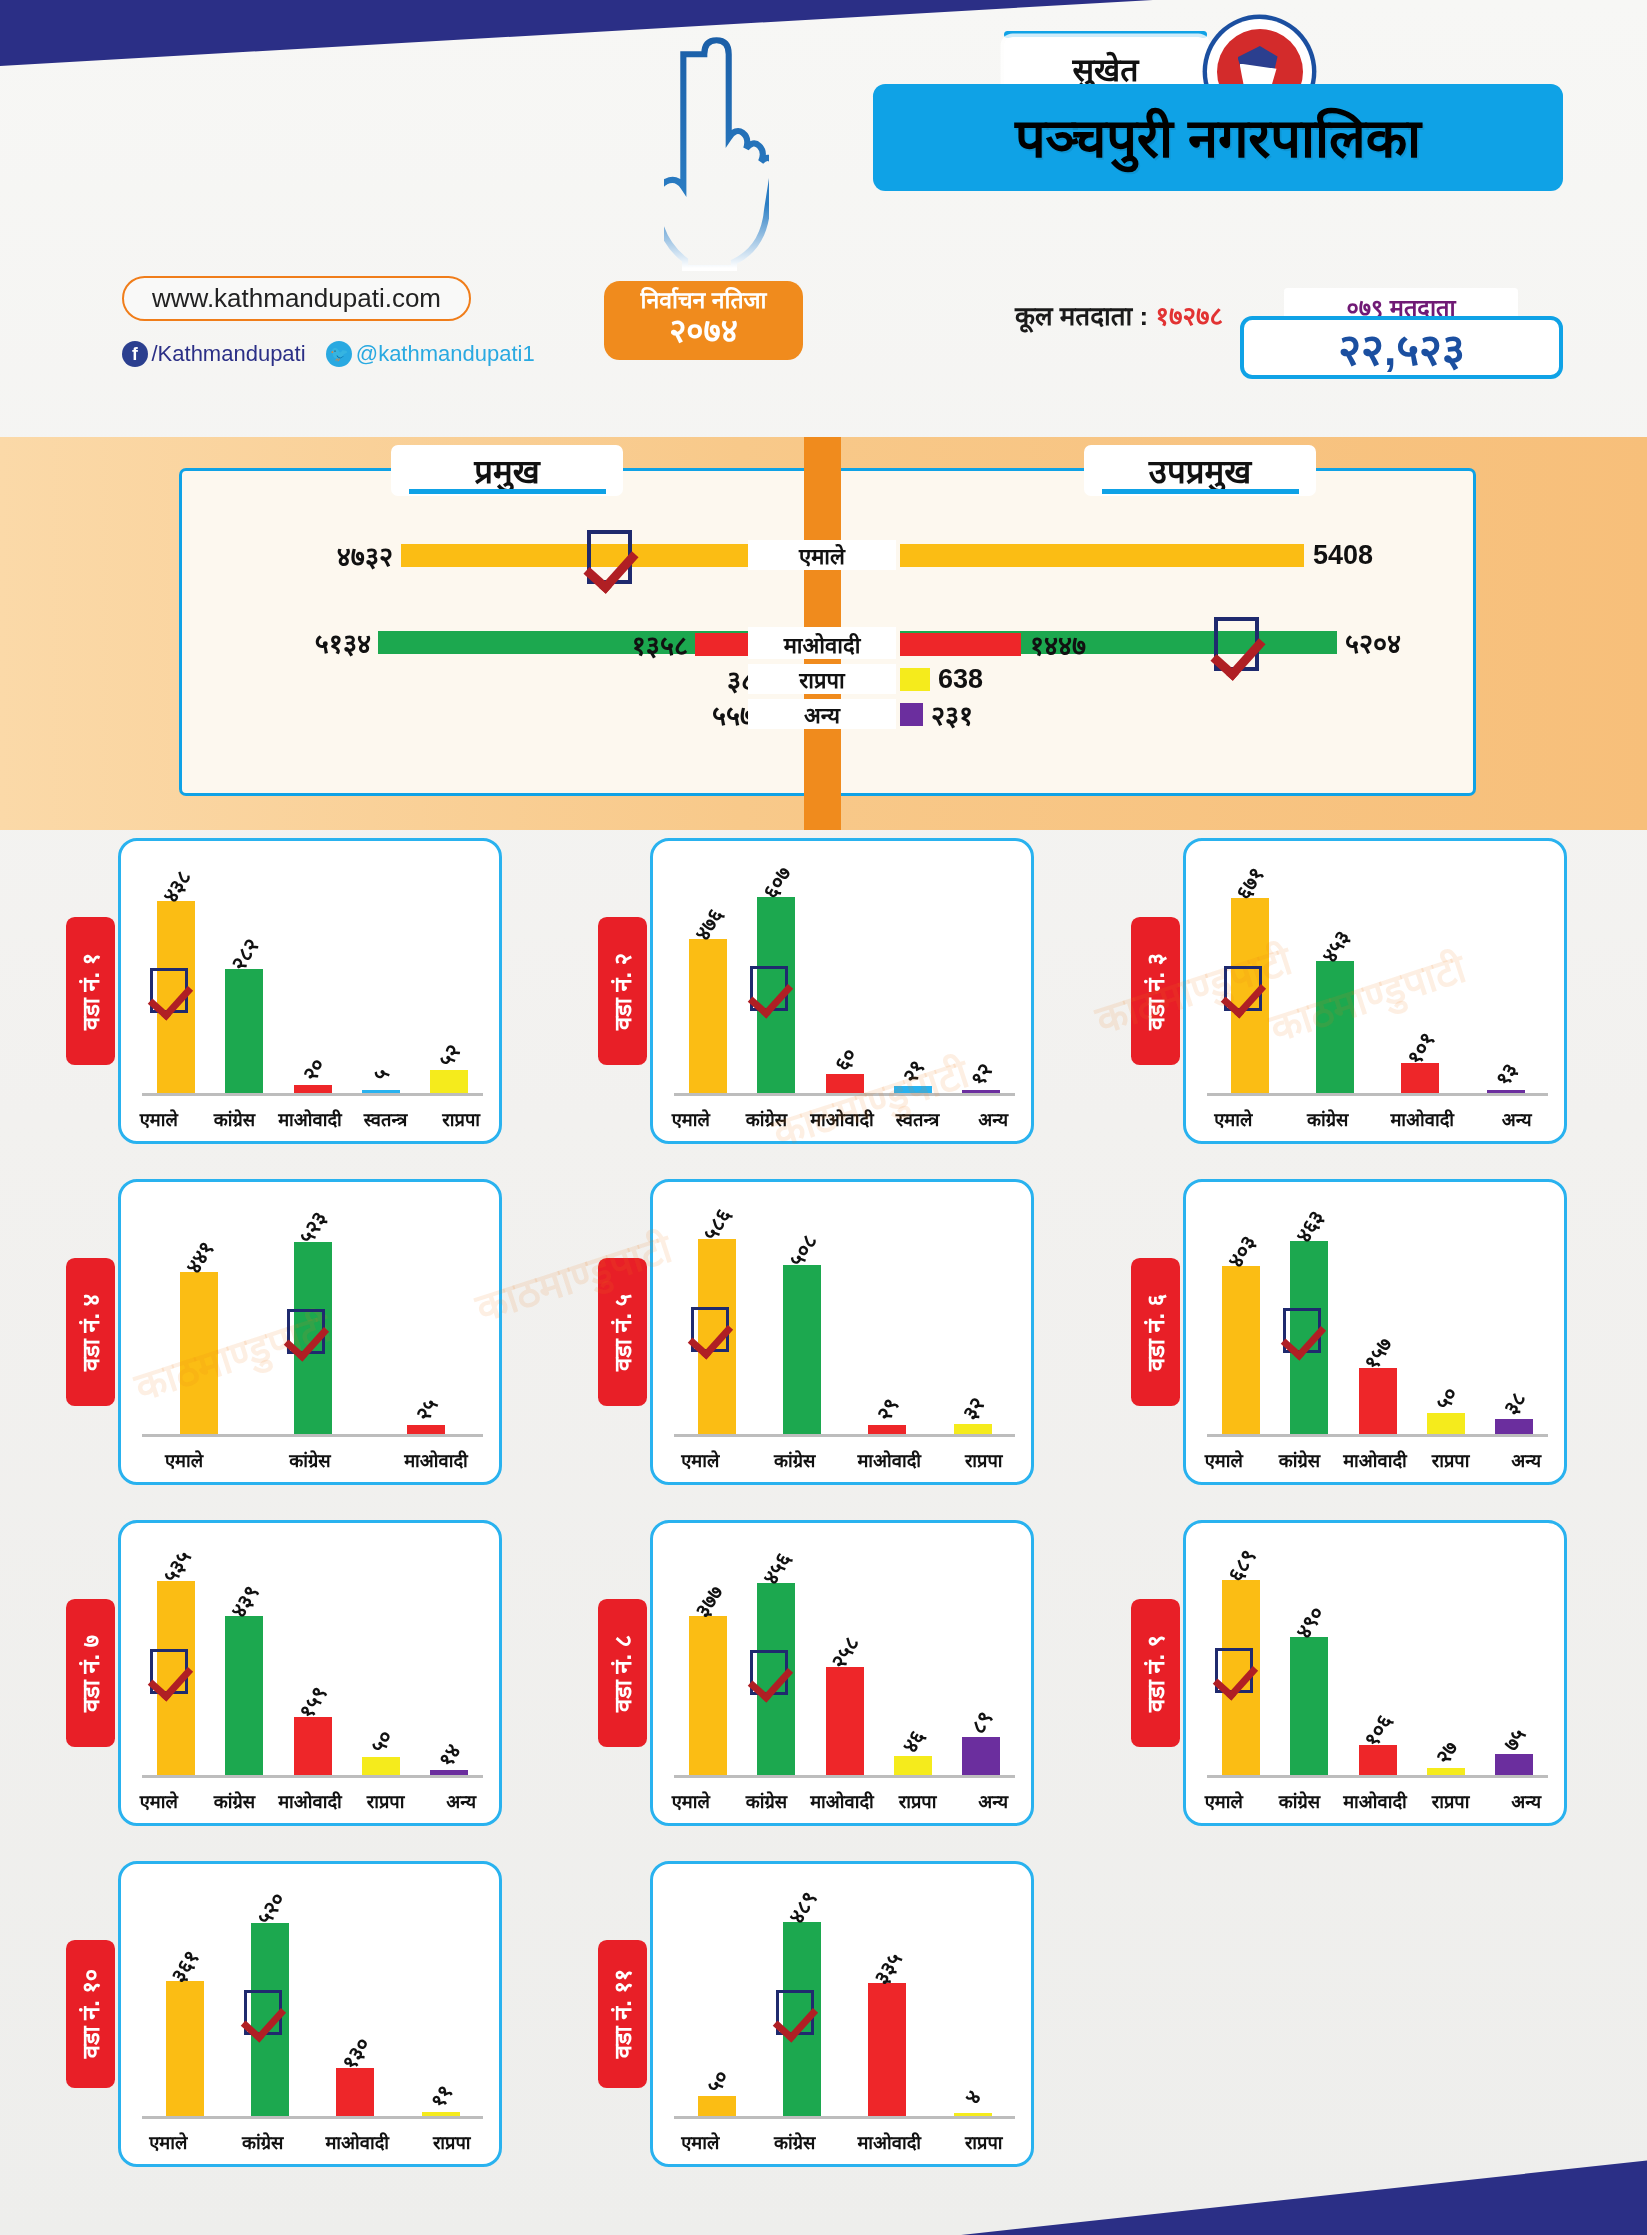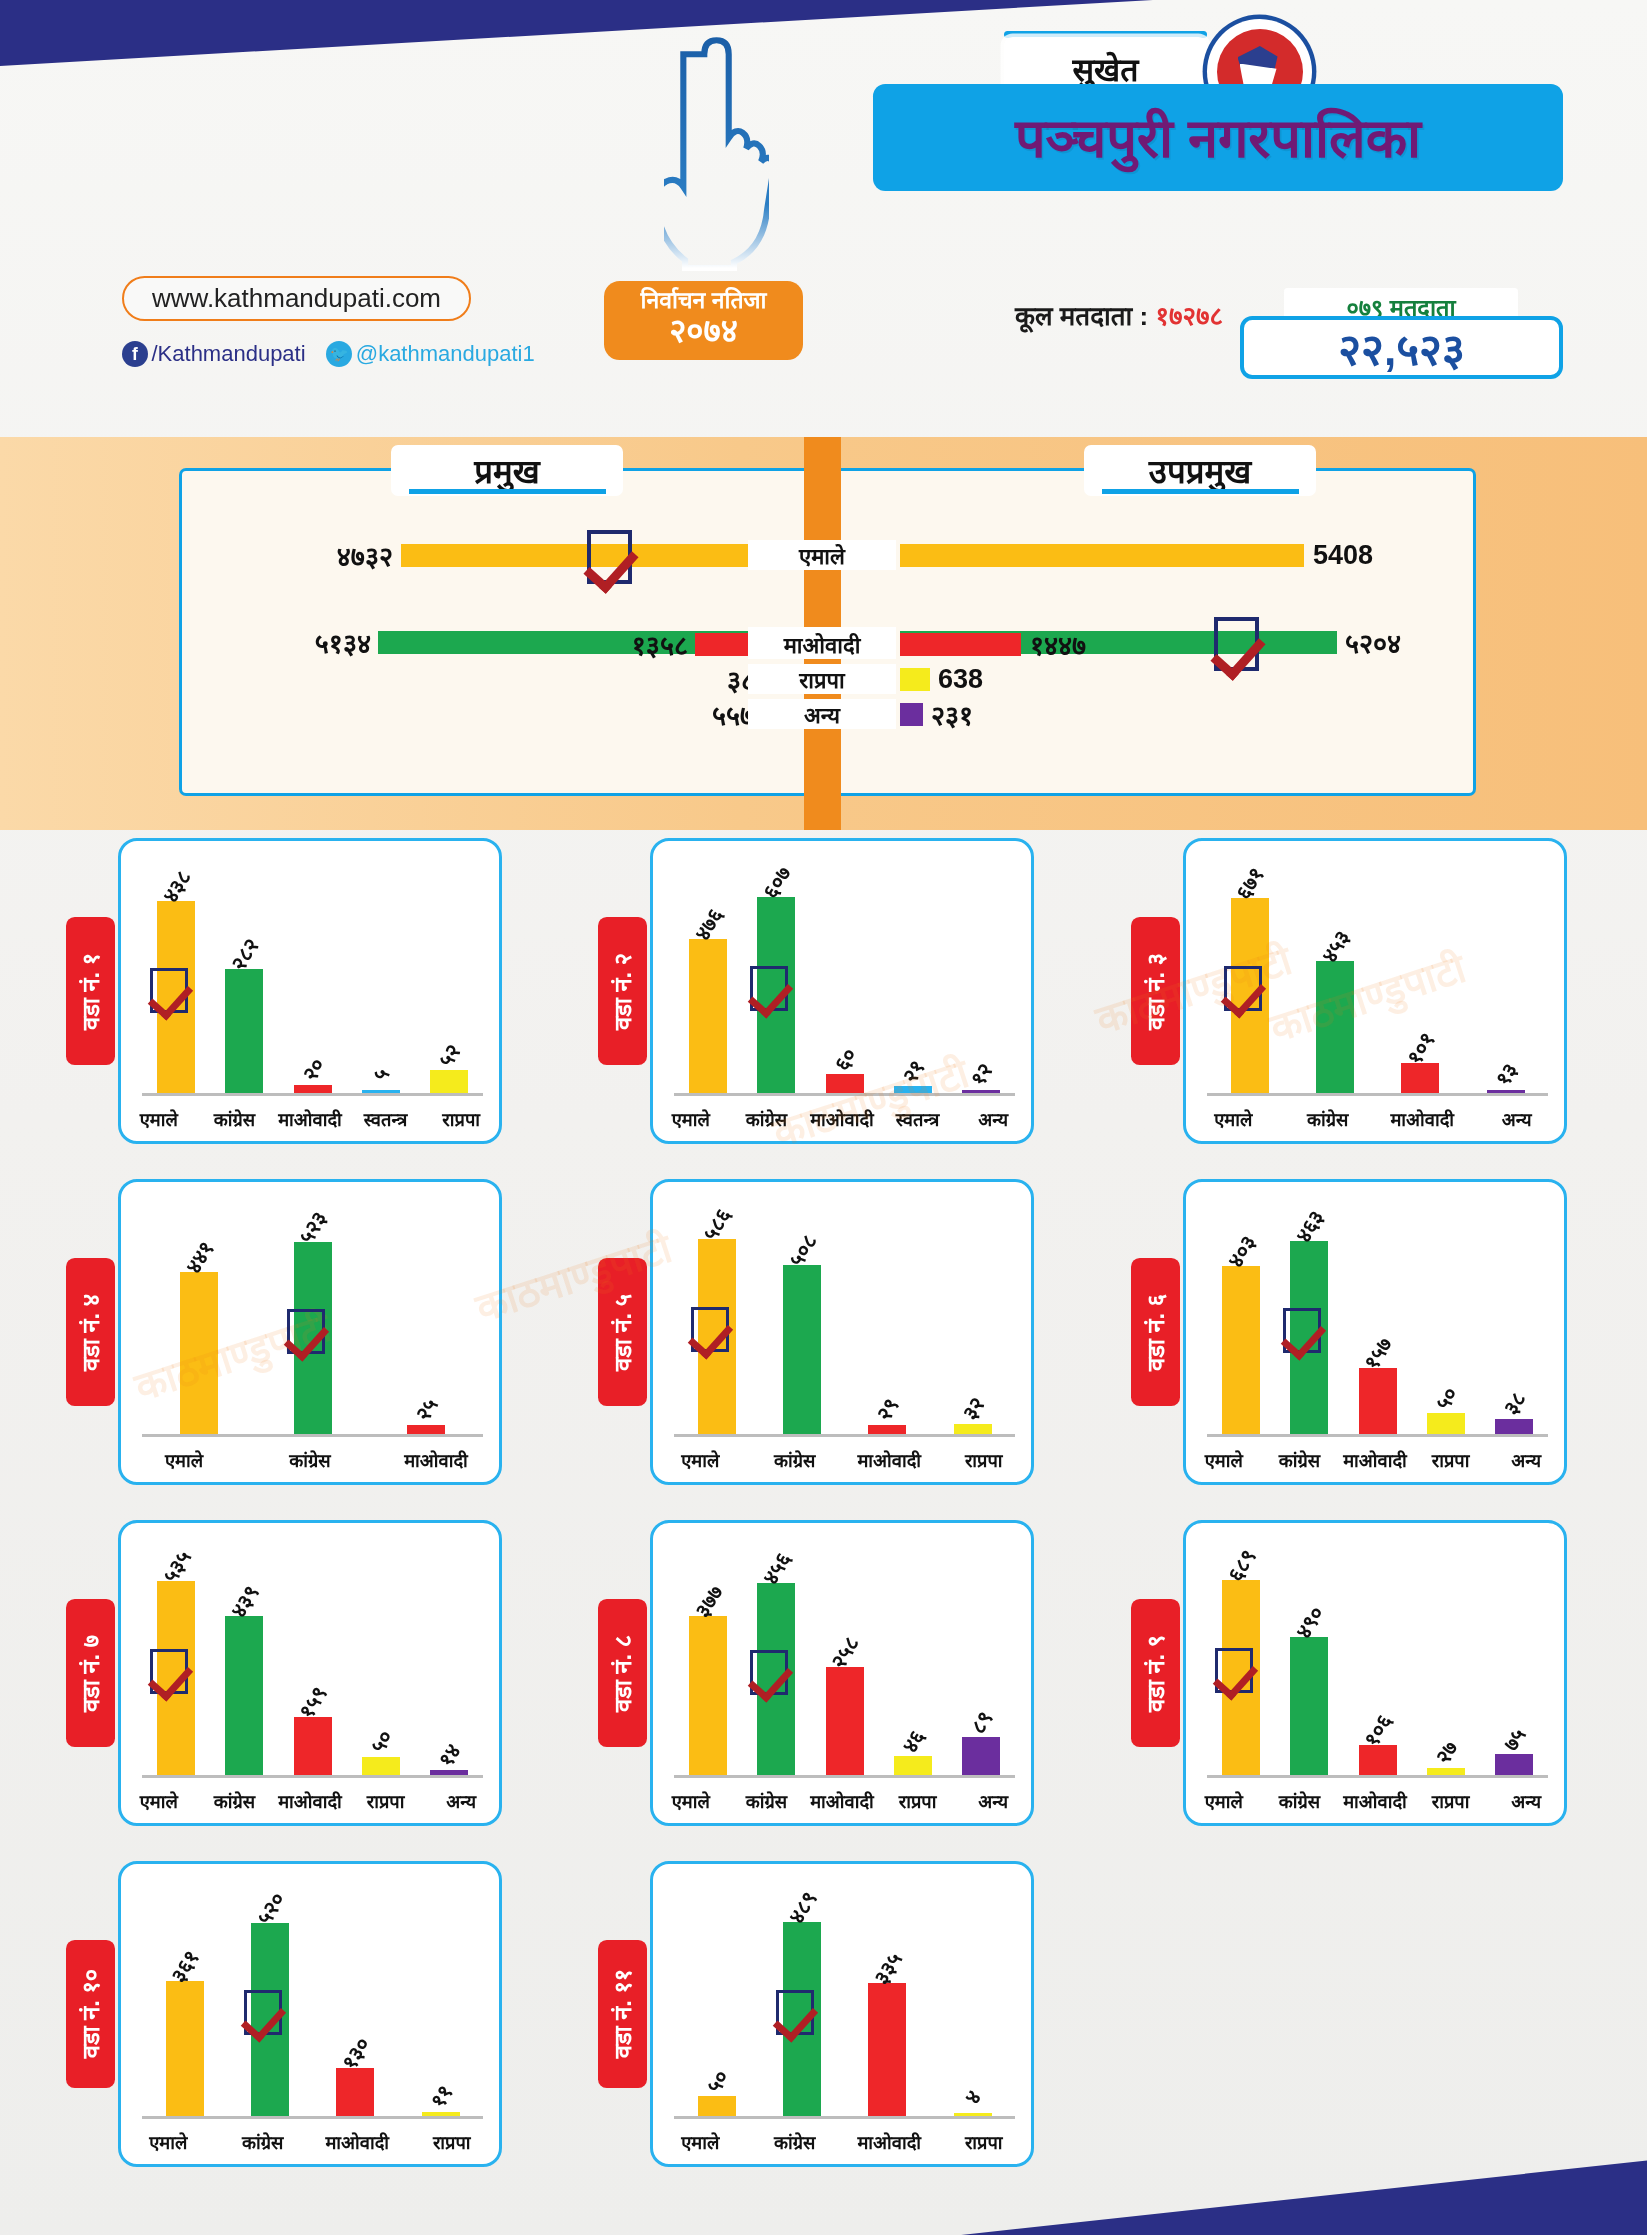--- a/index.html
+++ b/index.html
@@ -87,32 +87,32 @@
             background: #fff; clip-path: polygon(0 0,100% 16%,78% 100%,14% 82%); }
   .emb-s3 { position: absolute; left: 26px; top: 61px; width: 35px; height: 10.5px; background: #7cc8e8; border-radius: 1.7px;}
 
   
   .title-box {
     position: absolute; left: 873px; top: 84px; width: 690px; height: 107px;
     background: #0fa2e6; border-radius: 12.2px;
     display: flex; align-items: center; justify-content: center;
   }
   .title-box .t {
-    font-size: 54px; font-weight: bold; color: #701a75; line-height: 1;
+    font-size: 54px; font-weight: bold; color: #000000; line-height: 1;
     text-shadow: 1.7px 1.7px 0 rgba(0,0,0,.08);
   }
 
   
   .stats { position: absolute; left: 856px; top: 299px; width: 367px; text-align: right; }
   .stats .row { font-size: 26px; font-weight: bold; color: #1a1a1a; line-height: 1.35; white-space: nowrap;}
   .stats .row .num { color: #e23333; }
 
   .v079 {
     position: absolute; left: 1284px; top: 288px; width: 234px; height: 35px;
-    background: #fff; text-align: center; font-size: 23.6px; font-weight: bold; color: #15803d;
+    background: #fff; text-align: center; font-size: 23.6px; font-weight: bold; color: #701a75;
     padding-top: 2.6px; border-radius: 3.5px;
   }
   .bigbox {
     position: absolute; left: 1240px; top: 316px; width: 323px; height: 63px;
     background: #fff; border: 4.4px solid #0fa2e6; border-radius: 12.2px;
     display: flex; align-items: center; justify-content: center;
     font-size: 44px; font-weight: bold; color: #1b4fa0;
   }
 
   

